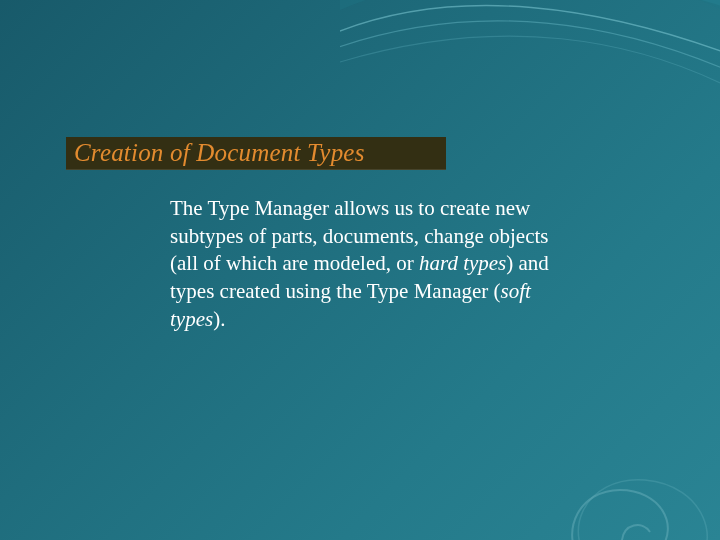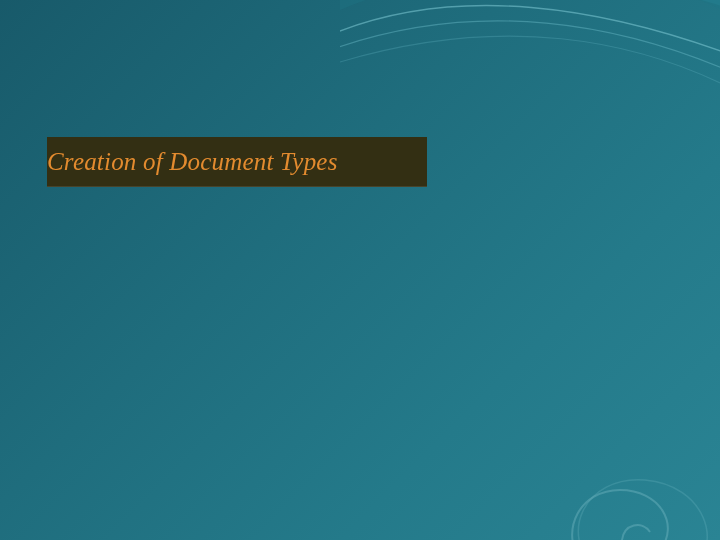--- a/index.html
+++ b/index.html
@@ -37,28 +37,28 @@
       width: 200px;
       height: 140px;
       pointer-events: none;
       opacity: 0.55;
     }
     .swirl svg { width: 100%; height: 100%; }
 
     .title-box {
       position: absolute;
       top: 137px;
-      left: 47px;
+      left: 66px;
       width: 380px;
-      height: 50px;
+      height: 33px;
       background: #332f13;
       border-bottom: 1px solid rgba(255,255,255,0.1);
       display: flex;
       align-items: center;
-      padding: 0 0;
+      padding: 0 8px;
       box-sizing: border-box;
     }
     .title-text {
       color: #e38b2f;
       font-style: italic;
       font-size: 25px;
       font-weight: 400;
       letter-spacing: 0.2px;
     }
     .body-box {
@@ -97,14 +97,17 @@
       <path d="M30,120 C10,90 30,50 70,50 C110,50 130,85 110,110 C95,128 70,120 72,100 C74,84 92,80 100,92" fill="none" stroke="#9dd6de" stroke-width="2" opacity="0.5"></path>
       <path d="M50,135 C5,95 35,35 95,40 C155,45 175,105 140,130" fill="none" stroke="#8ccdd6" stroke-width="1.5" opacity="0.35"></path>
       <path d="M15,140 C30,110 80,130 120,140" fill="none" stroke="#7fc3cd" stroke-width="1.5" opacity="0.3"></path>
     </svg>
   </div>
 
   <div class="title-box">
     <span class="title-text">Creation of Document Types</span>
   </div>
 
+  <div class="body-box">
+    <span>The Type Manager allows us to create new subtypes of parts, documents, change objects (all of which are modeled, or </span><em class="hard">hard types</em><span>) and types created using the Type Manager (</span><em class="soft">soft types</em><span>).</span>
+  </div>
 
 </div>
 
 </body></html>

